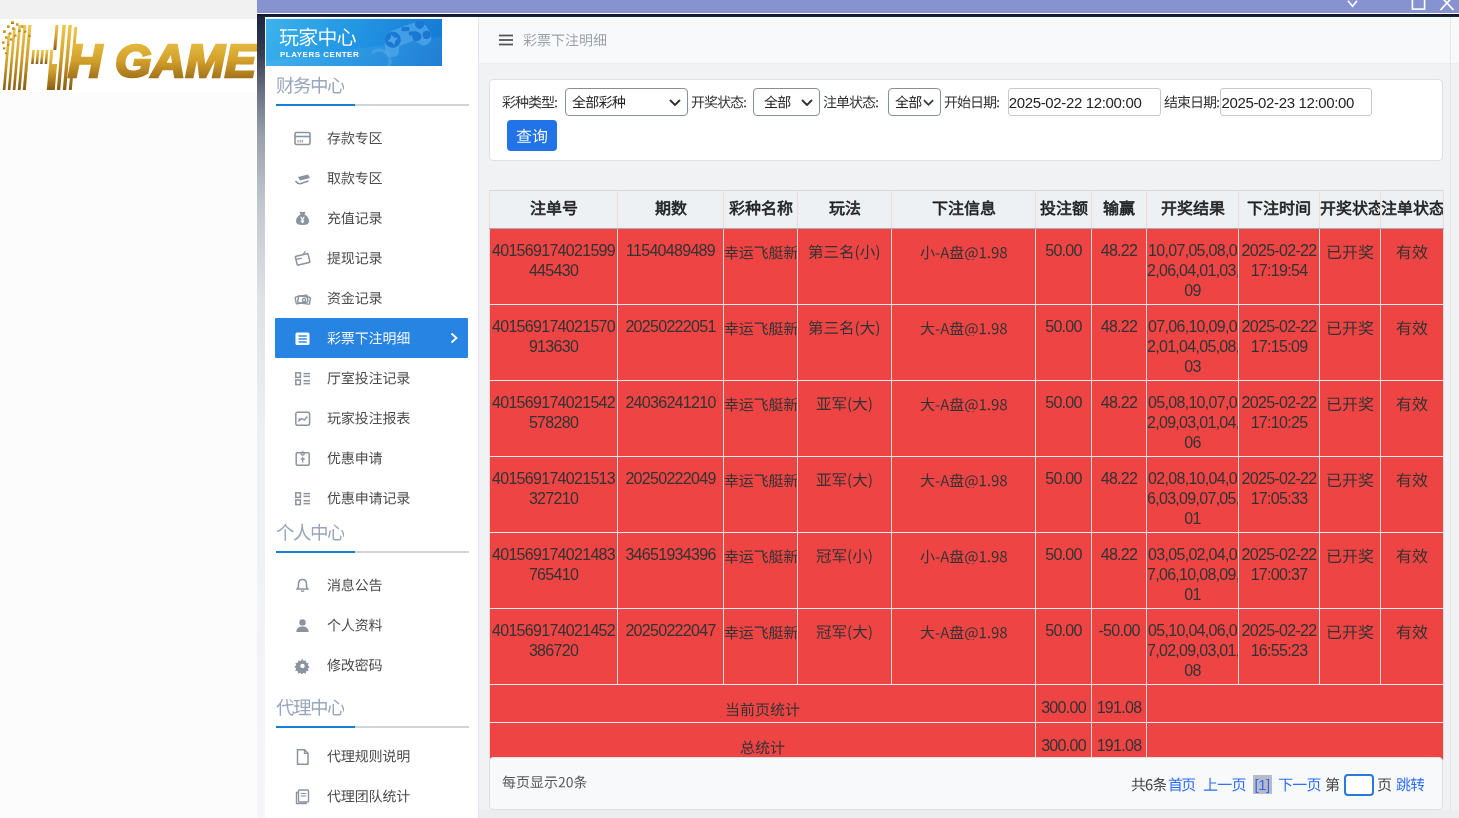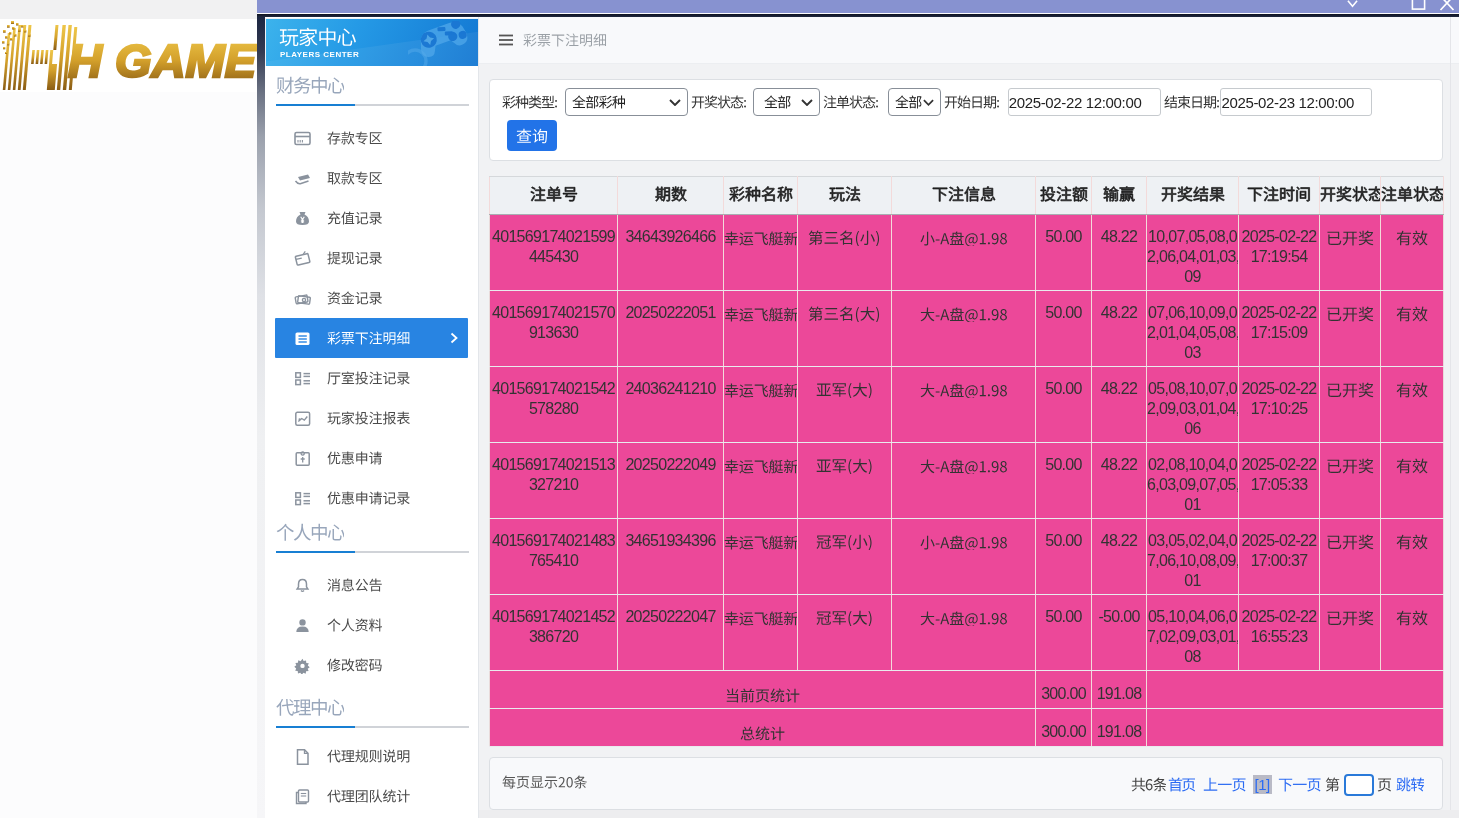--- a/index.html
+++ b/index.html
@@ -6,39 +6,39 @@
 svg.b use{stroke:currentColor;stroke-width:36}
 #topstrip{position:absolute;left:0;top:0;width:257px;height:19px;background:#f1f1f2}
 #logoband{position:absolute;left:0;top:19px;width:257px;height:73px;background:#fff}
 #win{position:absolute;left:257px;top:0;width:1202px;height:818px}
 #titlebar{position:absolute;left:0;top:0;width:1202px;height:13px;background:#8792d0}
 #whiteline{position:absolute;left:0;top:13px;width:1202px;height:1px;background:#fdfdfd}
 #darkline{position:absolute;left:0;top:14px;width:1202px;height:3px;background:linear-gradient(to bottom,#0d1220,#20283f)}
 #winbody{position:absolute;left:0;top:17px;width:1202px;height:801px;background:#f1f2f4}
 #sidebar{position:absolute;left:0;top:0;width:222px;height:801px;background:#fff;border-right:1px solid #e3e6ea}
 #lstrip{position:absolute;left:0;top:0;width:8px;height:801px;background:linear-gradient(to bottom,#1c2642 0px,#343b52 35px,#6a7182 75px,#9ba1ad 120px,#c3c7cf 190px,#dfe1e6 280px,#eff0f2 420px,#f6f6f8 100%)}
-#shead{position:absolute;left:8px;top:1px;width:213px;height:48px;border-left:1px solid #eef2f6;border-top:1px solid #eef2f6;background:linear-gradient(115deg,#3cb3ec 0%,#259ae6 40%,#1377d2 100%);overflow:hidden}
+#shead{position:absolute;left:8px;top:1px;width:177px;height:48px;border-left:1px solid #eef2f6;border-top:1px solid #eef2f6;background:linear-gradient(115deg,#3cb3ec 0%,#259ae6 40%,#1377d2 100%);overflow:hidden}
 #shead .swoosh{position:absolute;left:-30px;top:26px;width:300px;height:60px;background:rgba(255,255,255,.06);transform:rotate(-8deg)}
 .stitle{position:absolute;left:19px;color:#98a6bb}
 .sline{position:absolute;left:19px;width:193px;height:2px;background:#d0d3d8}
 .sline i{position:absolute;left:0;top:0;height:2px;background:#187fd3;display:block}
 .mi{position:absolute;left:18px;width:193px;height:40px;display:flex;align-items:center}
 .mic{width:17px;height:17px;margin-left:19px;margin-right:16px;display:flex}
 .mi.act{background:#2884e2;border-radius:1px}
 .arr{margin-left:auto;margin-right:10px}
 #main{position:absolute;left:222px;top:0;width:980px;height:801px}
 #mhead{position:absolute;left:0;top:0;width:980px;height:47px;background:#f8f9fb;border-bottom:1px solid #eceef1;display:flex;align-items:center}
 #burger{margin-left:20px;margin-right:10px}
 #panel{position:absolute;left:10px;top:62px;width:954px;height:82px;background:#fff;border:1px solid #dcdfe3;border-radius:4px}
 .frow{position:absolute;left:12px;top:8px;height:28px;display:flex;align-items:center}
 .sel{height:28px;border:1px solid #888f98;border-radius:4px;background:#fff;display:flex;align-items:center;position:relative;flex:none}
 .chev{position:absolute;right:6px}
 .inp{height:28px;border:1px solid #c6cace;border-radius:3px;background:#fff;display:flex;align-items:center;font-size:15px;color:#222;padding-left:0;flex:none;letter-spacing:-0.35px}
 #qbtn{position:absolute;left:17px;top:40px;width:50px;height:31px;background:#2273e8;border-radius:4px;display:flex;align-items:center;justify-content:center}
-#tbl{position:absolute;left:10px;top:159px;width:954px;border-collapse:collapse;table-layout:fixed;background:#ec4899}
+#tbl{position:absolute;left:10px;top:173px;width:954px;border-collapse:collapse;table-layout:fixed;background:#ef4444}
 #tbl td,#tbl th{border-left:1px solid #f3dada;border-right:1px solid #f3dada;overflow:hidden}
 #tbl th{background:#eef1f4;border-top:1px solid #d5d8db;border-bottom:1px solid #a8adb2;height:38px;text-align:center;vertical-align:middle}
 #tbl td{border-bottom:1px solid #e9ebee;text-align:center;vertical-align:top;font-size:16px;color:#333;line-height:20px;letter-spacing:-0.7px}
 #tbl td svg{vertical-align:-3.5px}
 #tbl tr.body td{height:76px;padding-top:12px}
 #tbl tr.stat td{height:38px;vertical-align:middle;padding-top:8px}
 #tbl td.first{border-left:1px solid #e9dada}
 #tbl td.last{border-right:1px solid #e9dada}
 #tbl tr.stat td svg{vertical-align:-4px}
 #foot{position:absolute;left:10px;top:740px;width:954px;height:53px;background:#f8f9fb;border:1px solid #dcdfe3;border-radius:4px}
@@ -593,21 +593,21 @@
                 </svg></th>
               <th><svg class="b" width="64.0" height="16" viewBox="0 -880 4000 1000" fill="#333">
                   <use href="#g6CE8" x="0"></use>
                   <use href="#g5355" x="1000"></use>
                   <use href="#g72B6" x="2000"></use>
                   <use href="#g6001" x="3000"></use>
                 </svg></th>
             </tr>
             <tr class="body">
               <td class="first">401569174021599<br>445430</td>
-              <td>34643926466</td>
+              <td>11540489489</td>
               <td><svg width="74.2" height="15" viewBox="0 -880 4950 1000" fill="#333">
                   <use href="#g5E78" x="0"></use>
                   <use href="#g8FD0" x="990"></use>
                   <use href="#g98DE" x="1980"></use>
                   <use href="#g8247" x="2970"></use>
                   <use href="#g65B0" x="3960"></use>
                 </svg></td>
               <td><svg width="72.5" height="15.5" viewBox="0 -880 4676 1000" fill="#333">
                   <use href="#g7B2C" x="0"></use>
                   <use href="#g4E09" x="1000"></use>

